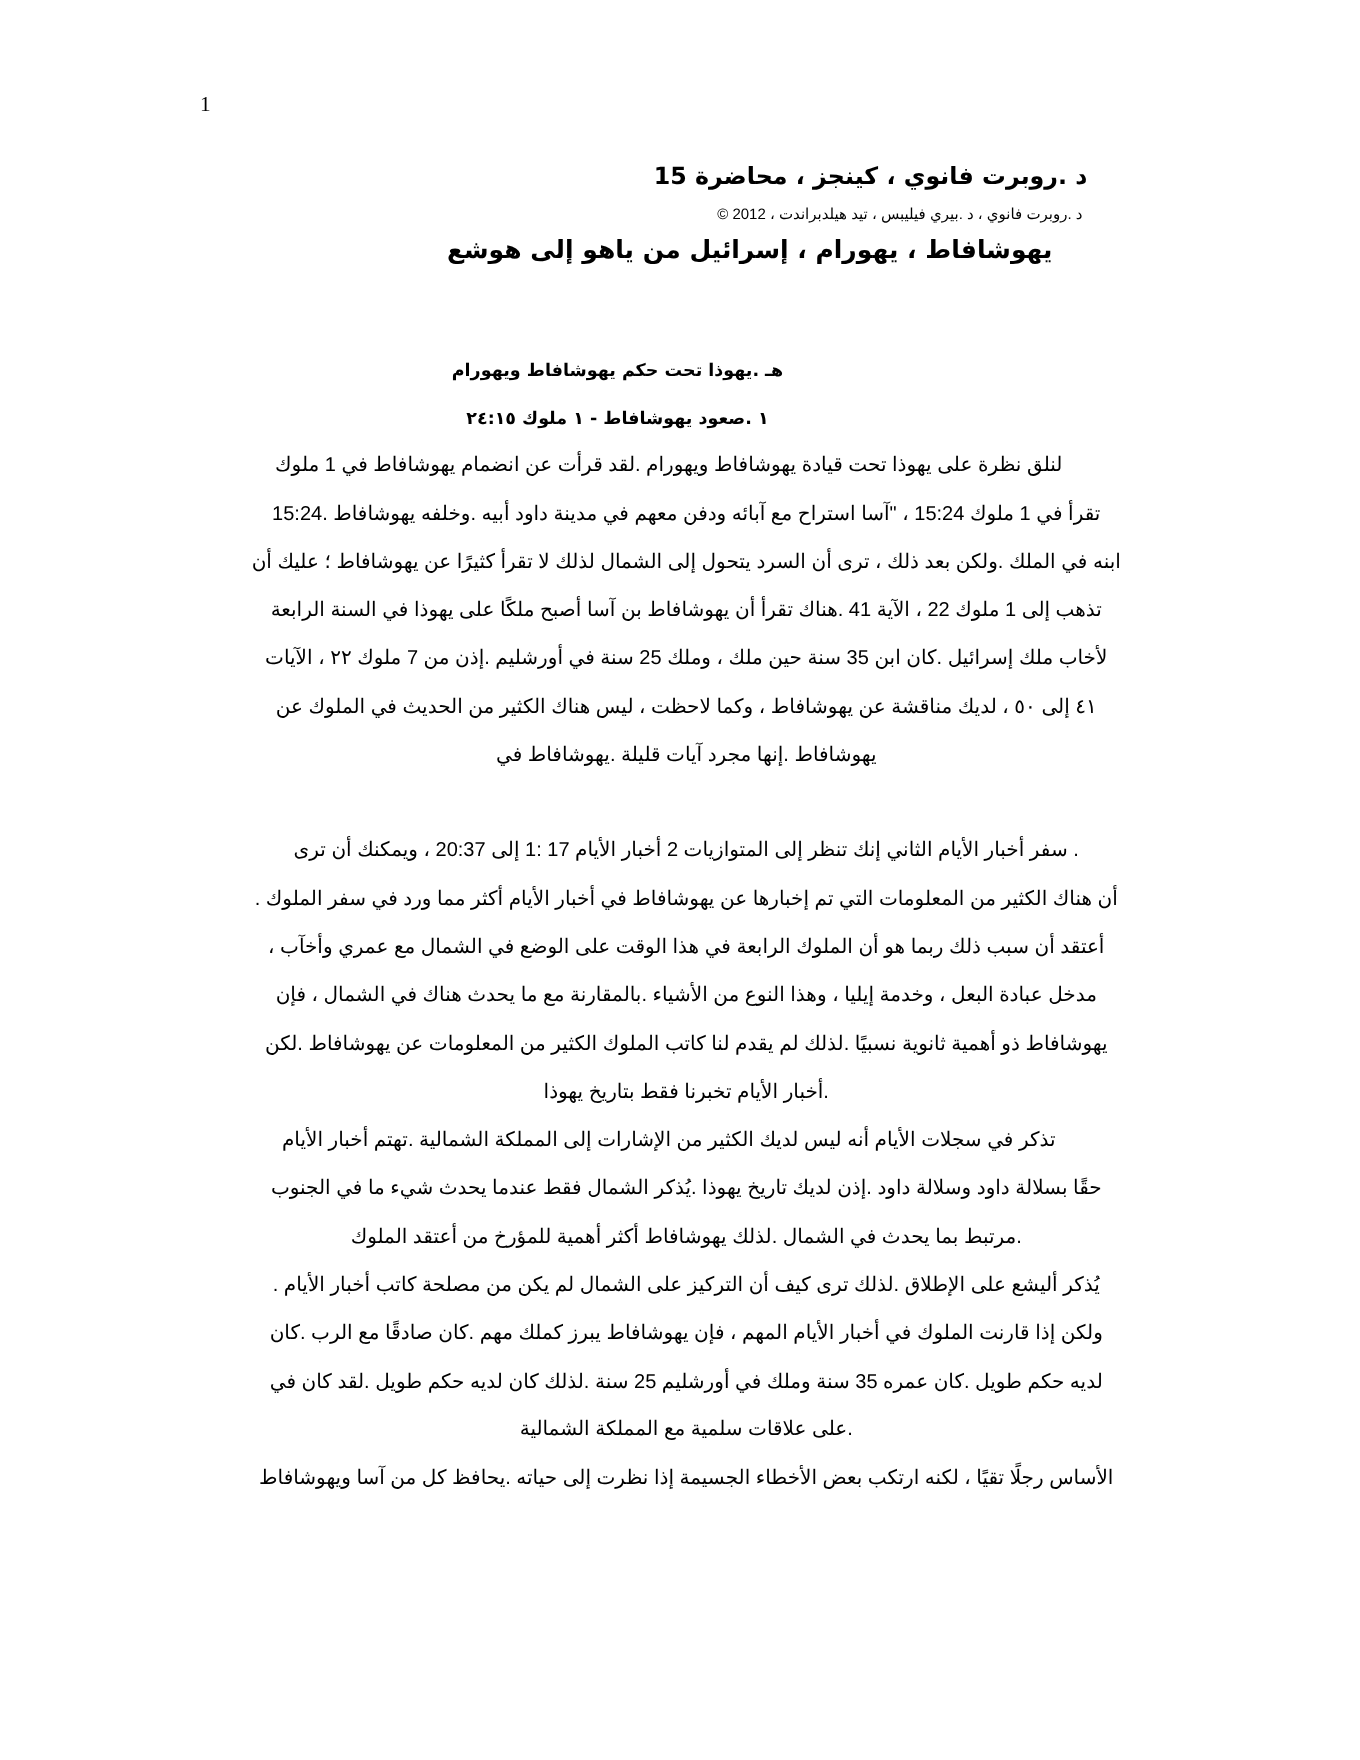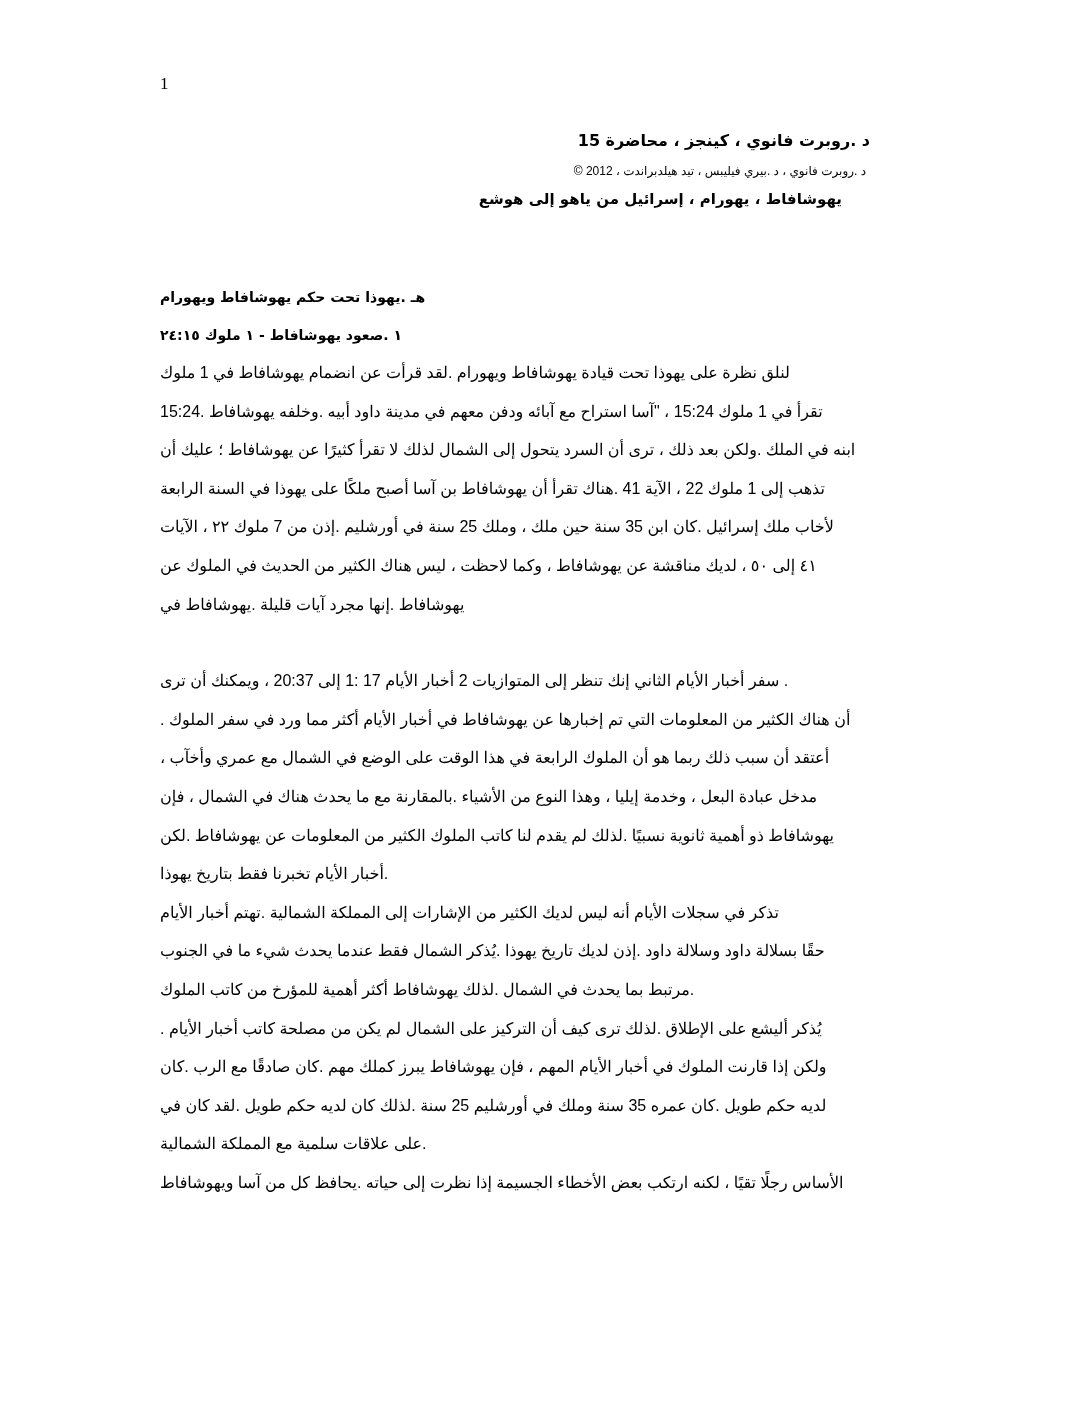--- a/index.html
+++ b/index.html
@@ -3,34 +3,34 @@
 <meta charset="utf-8">
 <style>
   html, body { margin: 0; padding: 0; background: #ffffff; }
   body { width: 1088px; height: 1408px; position: relative; overflow: hidden; color: #000; }
   .page-number {
     position: absolute; left: 160px; top: 74px;
     font-family: "Liberation Serif", serif; font-size: 17px;
   }
   .header-block { position: absolute; right: 148px; top: 124px; width: 600px; direction: rtl; text-align: right; }
   .title {
-    font-family: "DejaVu Sans", sans-serif; font-weight: bold; font-size: 16px;
+    font-family: "DejaVu Sans", sans-serif; font-weight: bold; font-size: 19px;
     margin: 0; padding-right: 70px; line-height: 34px;
   }
   .copyright {
     font-family: "Liberation Sans", sans-serif; font-size: 12px;
     margin: 0; padding-right: 74px; line-height: 26px;
   }
   .subtitle {
-    font-family: "DejaVu Sans", sans-serif; font-weight: bold; font-size: 15px;
+    font-family: "DejaVu Sans", sans-serif; font-weight: bold; font-size: 20px;
     margin: 0; padding-right: 98px; line-height: 30px;
   }
   .body-block {
     position: absolute; left: 160px; top: 278px; width: 778px;
-    direction: rtl; text-align: left;
+    direction: rtl; text-align: center;
     font-family: "Liberation Sans", sans-serif; font-size: 16px;
   }
   .outline { font-family: "DejaVu Sans", sans-serif; font-weight: bold; font-size: 14px; line-height: 38px; padding-right: 110px; }
   .line { line-height: 38.6px; white-space: nowrap; }
   .indent { padding-right: 28px; }
   .gap { height: 38px; }
   .para { margin: 0; }
 </style>
 </head>
 <body>
@@ -64,21 +64,21 @@
     <div class="line">أن هناك الكثير من المعلومات التي تم إخبارها عن يهوشافاط في أخبار الأيام أكثر مما ورد في سفر الملوك .</div>
     <div class="line">أعتقد أن سبب ذلك ربما هو أن الملوك الرابعة في هذا الوقت على الوضع في الشمال مع عمري وأخآب ،</div>
     <div class="line">مدخل عبادة البعل ، وخدمة إيليا ، وهذا النوع من الأشياء .بالمقارنة مع ما يحدث هناك في الشمال ، فإن</div>
     <div class="line">يهوشافاط ذو أهمية ثانوية نسبيًا .لذلك لم يقدم لنا كاتب الملوك الكثير من المعلومات عن يهوشافاط .لكن</div>
     <div class="line">.أخبار الأيام تخبرنا فقط بتاريخ يهوذا</div>
   </div>
 
   <div class="para">
     <div class="line indent">تذكر في سجلات الأيام أنه ليس لديك الكثير من الإشارات إلى المملكة الشمالية .تهتم أخبار الأيام</div>
     <div class="line">حقًا بسلالة داود وسلالة داود  .إذن لديك تاريخ يهوذا .يُذكر الشمال فقط عندما يحدث شيء ما في الجنوب</div>
-    <div class="line">.مرتبط بما يحدث في الشمال .لذلك يهوشافاط أكثر أهمية للمؤرخ من كاتب الملوك</div>
+    <div class="line">.مرتبط بما يحدث في الشمال .لذلك يهوشافاط أكثر أهمية للمؤرخ من أعتقد الملوك</div>
   </div>
 
   <div class="para">
     <div class="line">يُذكر أليشع على الإطلاق .لذلك ترى كيف أن التركيز على الشمال لم يكن من مصلحة كاتب أخبار الأيام .</div>
     <div class="line">ولكن إذا قارنت الملوك في أخبار الأيام المهم ، فإن يهوشافاط يبرز كملك مهم .كان صادقًا مع الرب .كان</div>
     <div class="line">لديه حكم طويل .كان عمره 35 سنة وملك في أورشليم 25 سنة .لذلك كان لديه حكم طويل .لقد كان في</div>
     <div class="line">.على علاقات سلمية مع المملكة الشمالية</div>
     <div class="line">الأساس رجلًا تقيًا ، لكنه ارتكب بعض الأخطاء الجسيمة إذا نظرت إلى حياته .يحافظ كل من آسا ويهوشافاط</div>
   </div>
 </div>

